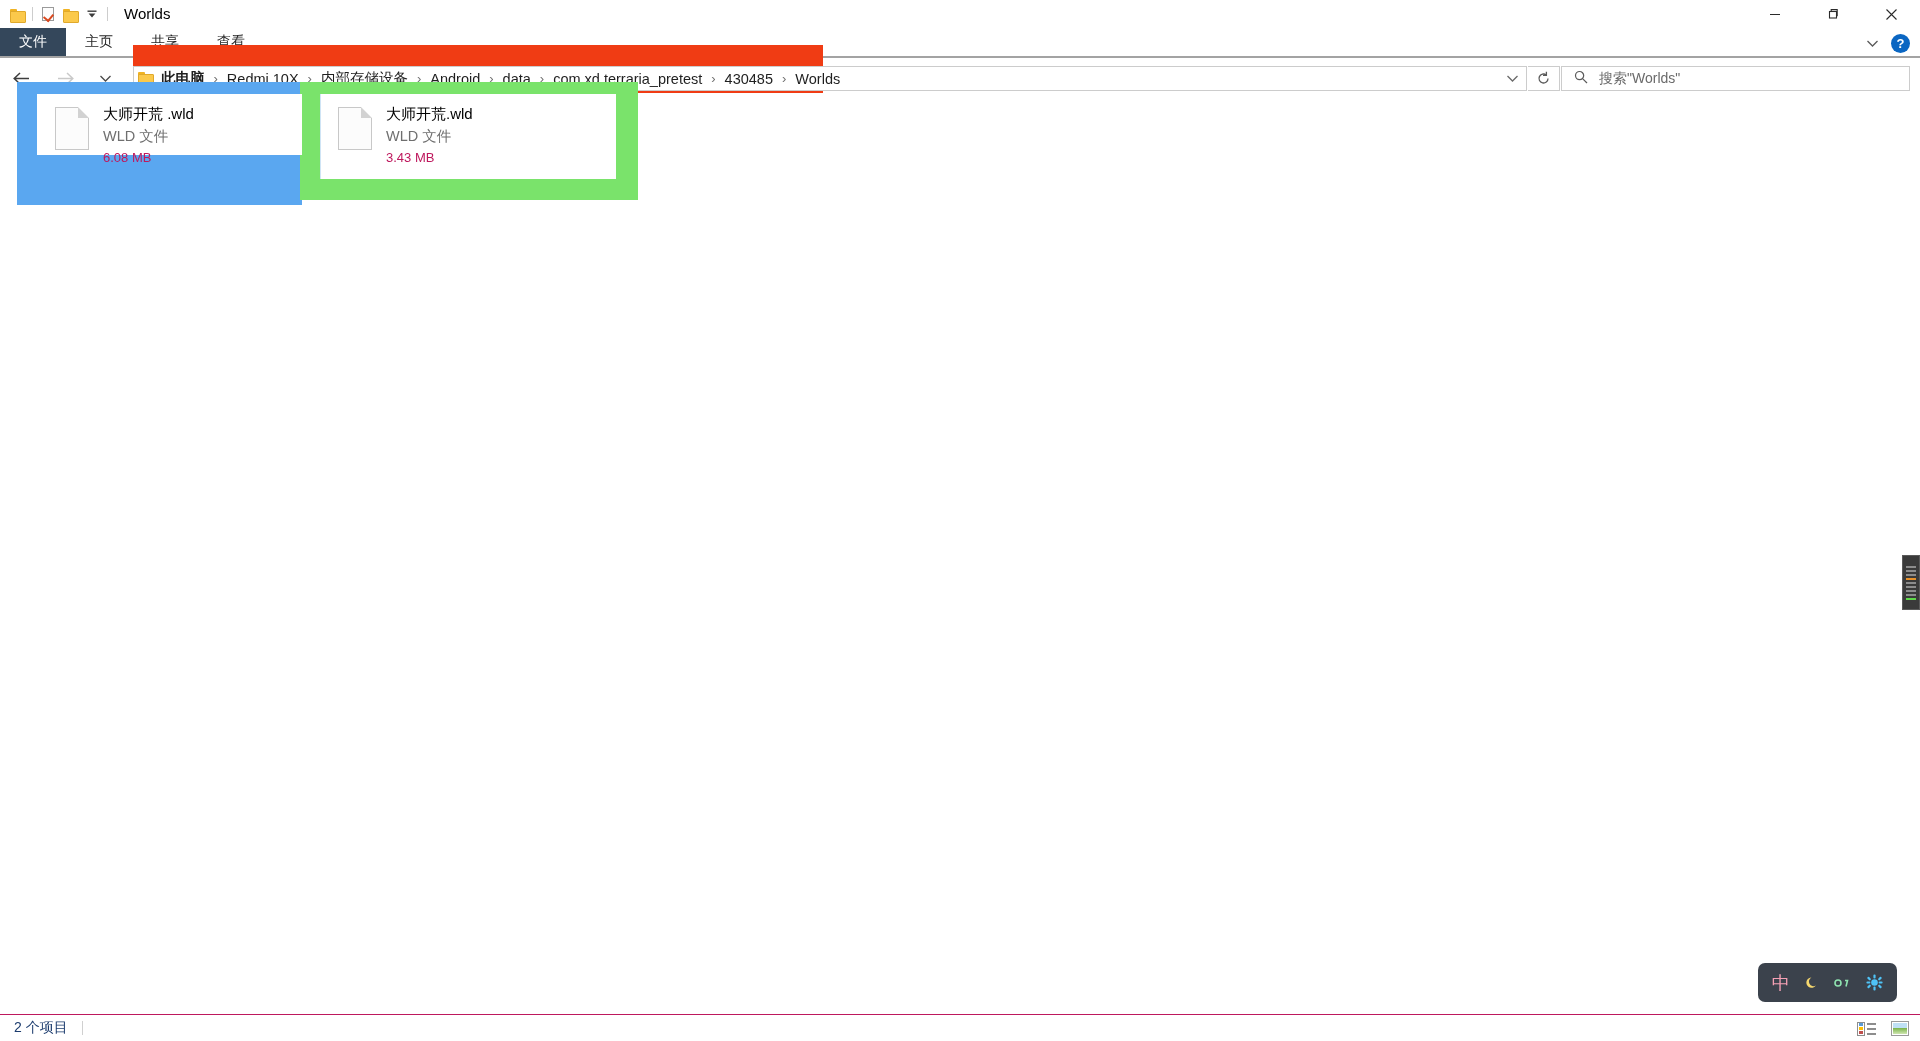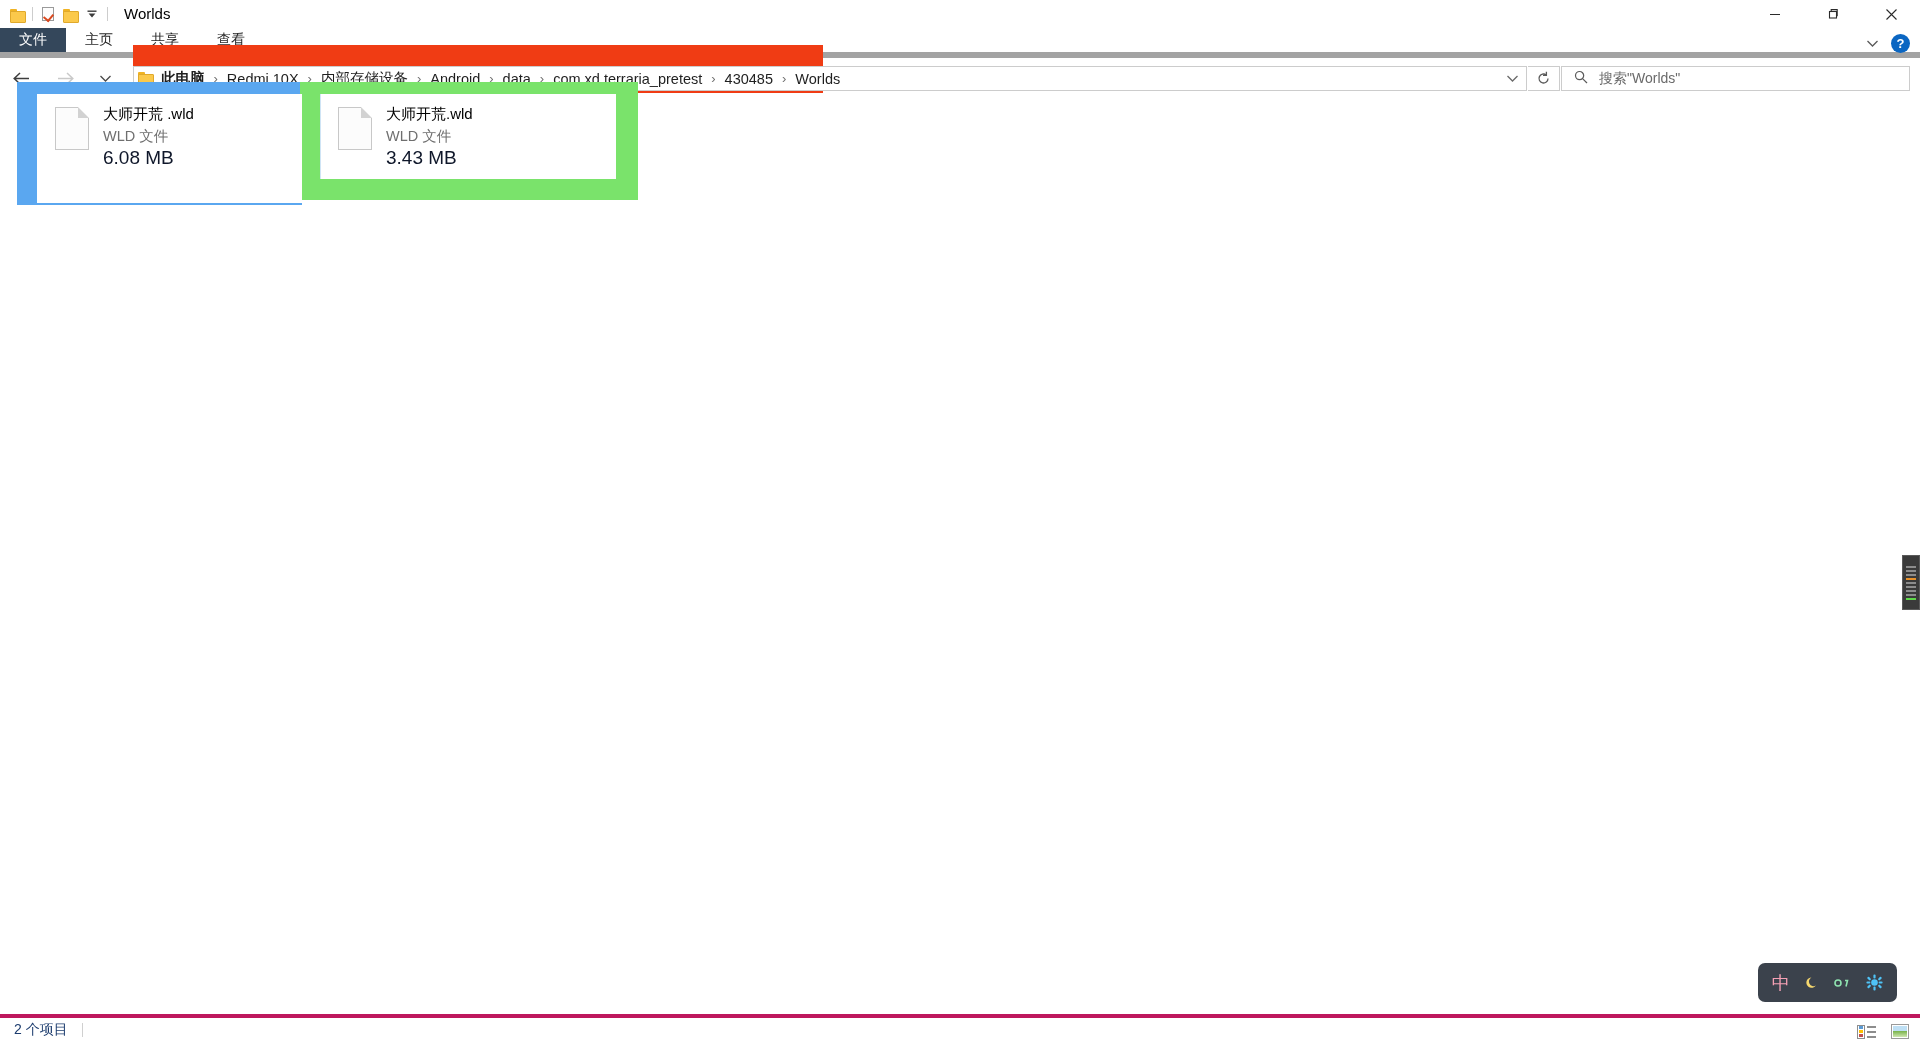--- a/index.html
+++ b/index.html
@@ -49,21 +49,21 @@
   }
   .wc {
     width: 58px; height: 28px; display: flex; align-items: center; justify-content: center;
   }
   .wc svg { display:block; }
 
   
   .ribbon {
     position: absolute; top: 28px; left: 0; width: 1920px; height: 30px;
     background: #ffffff; display: flex; align-items: stretch;
-    border-bottom: 6px solid #a3a3a3;
+    border-bottom: 2px solid #a3a3a3;
   }
   .tab {
     padding: 0 19px; display: flex; align-items: center; justify-content: center;
     font-size: 14px; color: #262626; min-width: 54px;
   }
   .tab.file { background: #34475b; color: #ffffff; }
   .ribbon-right {
     position: absolute; right: 0; top: 0; height: 30px; display: flex;
     align-items: center; gap: 8px; padding-right: 10px;
   }
@@ -110,39 +110,39 @@
   .hl {
     position: absolute;
   }
   .hl-blue { left: 17px; top: -16px; width: 285px; height: 123px; background: #5aa7f0; }
   .hl-green { left: 300px; top: -16px; width: 338px; height: 118px; background: #7ae36b; }
 
   .tile {
     position: absolute; background: #ffffff; display: flex; align-items: flex-start;
     padding: 7px 6px 7px 12px; gap: 14px;
   }
-  .tile-1 { left: 37px; top: -4px; width: 265px; height: 109px; }
+  .tile-1 { left: 37px; top: -4px; width: 265px; height: 61px; }
   .tile-2 { left: 320px; top: -4px; width: 296px; height: 85px; }
   .tile-2::before {
     content: ""; position: absolute; left: 0; top: 0; width: 1px; height: 85px;
     background: #cfe4f5;
   }
   .file-ico {
     width: 34px; height: 43px; background: #fcfcfc; border: 1px solid #c8c8c8;
     position: relative; flex: 0 0 auto; margin-top: 6px; margin-left: 6px;
   }
   .file-ico::after {
     content: ""; position: absolute; right: -1px; top: -1px;
     border-width: 0 11px 11px 0; border-style: solid;
     border-color: #ffffff #ffffff #d2d2d2 #d2d2d2;
   }
   .tile-text { display: flex; flex-direction: column; gap: 2px; padding-top: 3px; }
   .tile-name { font-size: 15px; color: #000000; line-height: 20px; }
   .tile-type { font-size: 14.5px; color: #6f6f6f; line-height: 20px; }
-  .tile-size { font-size: 19px; color: #0f172a; line-height: 20px; }
+  .tile-size { font-size: 13px; color: #be185d; line-height: 20px; }
 
   
   .edge-gadget {
     position: absolute; right: 0px; top: 555px; width: 18px; height: 55px;
     background: #3a3a3a; border: 1px solid #5a5a5a; padding: 4px 3px;
     display: flex; flex-direction: column; gap: 2px; justify-content: center;
   }
   .egl { height: 2px; background: #8c8c8c; width: 100%; }
   .egl.o { background: #e8912a; }
   .egl.g { background: #5fd94a; }
@@ -155,21 +155,21 @@
   }
   .ime-item { font-size: 17px; display: flex; align-items: center; justify-content: center; width: 26px;}
   .ime-zh { color: #f4a0b4; font-size: 18px; }
   .ime-moon { color: #f5d76e; font-size: 17px; }
   .ime-punc { color: #8fe3b0; font-size: 16px; letter-spacing: 1px;}
   .ime-gear { color: #4fc3f7; font-size: 18px; }
 
   
   .statusbar {
     position: absolute; left: 0; bottom: 0; width: 1920px; height: 27px;
-    background: #ffffff; border-top: 4px solid #be185d;
+    background: #ffffff; border-top: 1px solid #be185d;
     display: flex; align-items: center;
   }
   .status-text { font-size: 14px; color: #1c3c6e; margin-left: 14px; }
   .status-sep { width: 1px; height: 14px; background: #d0d0d0; margin-left: 14px; }
   .view-btns {
     position: absolute; right: 8px; top: 0; height: 27px;
     display: flex; align-items: center; gap: 10px;
   }
   .vb { width: 24px; height: 20px; display: flex; align-items: center; justify-content: center; }
   .vb-details { display: flex; gap: 2px; align-items: center; }

